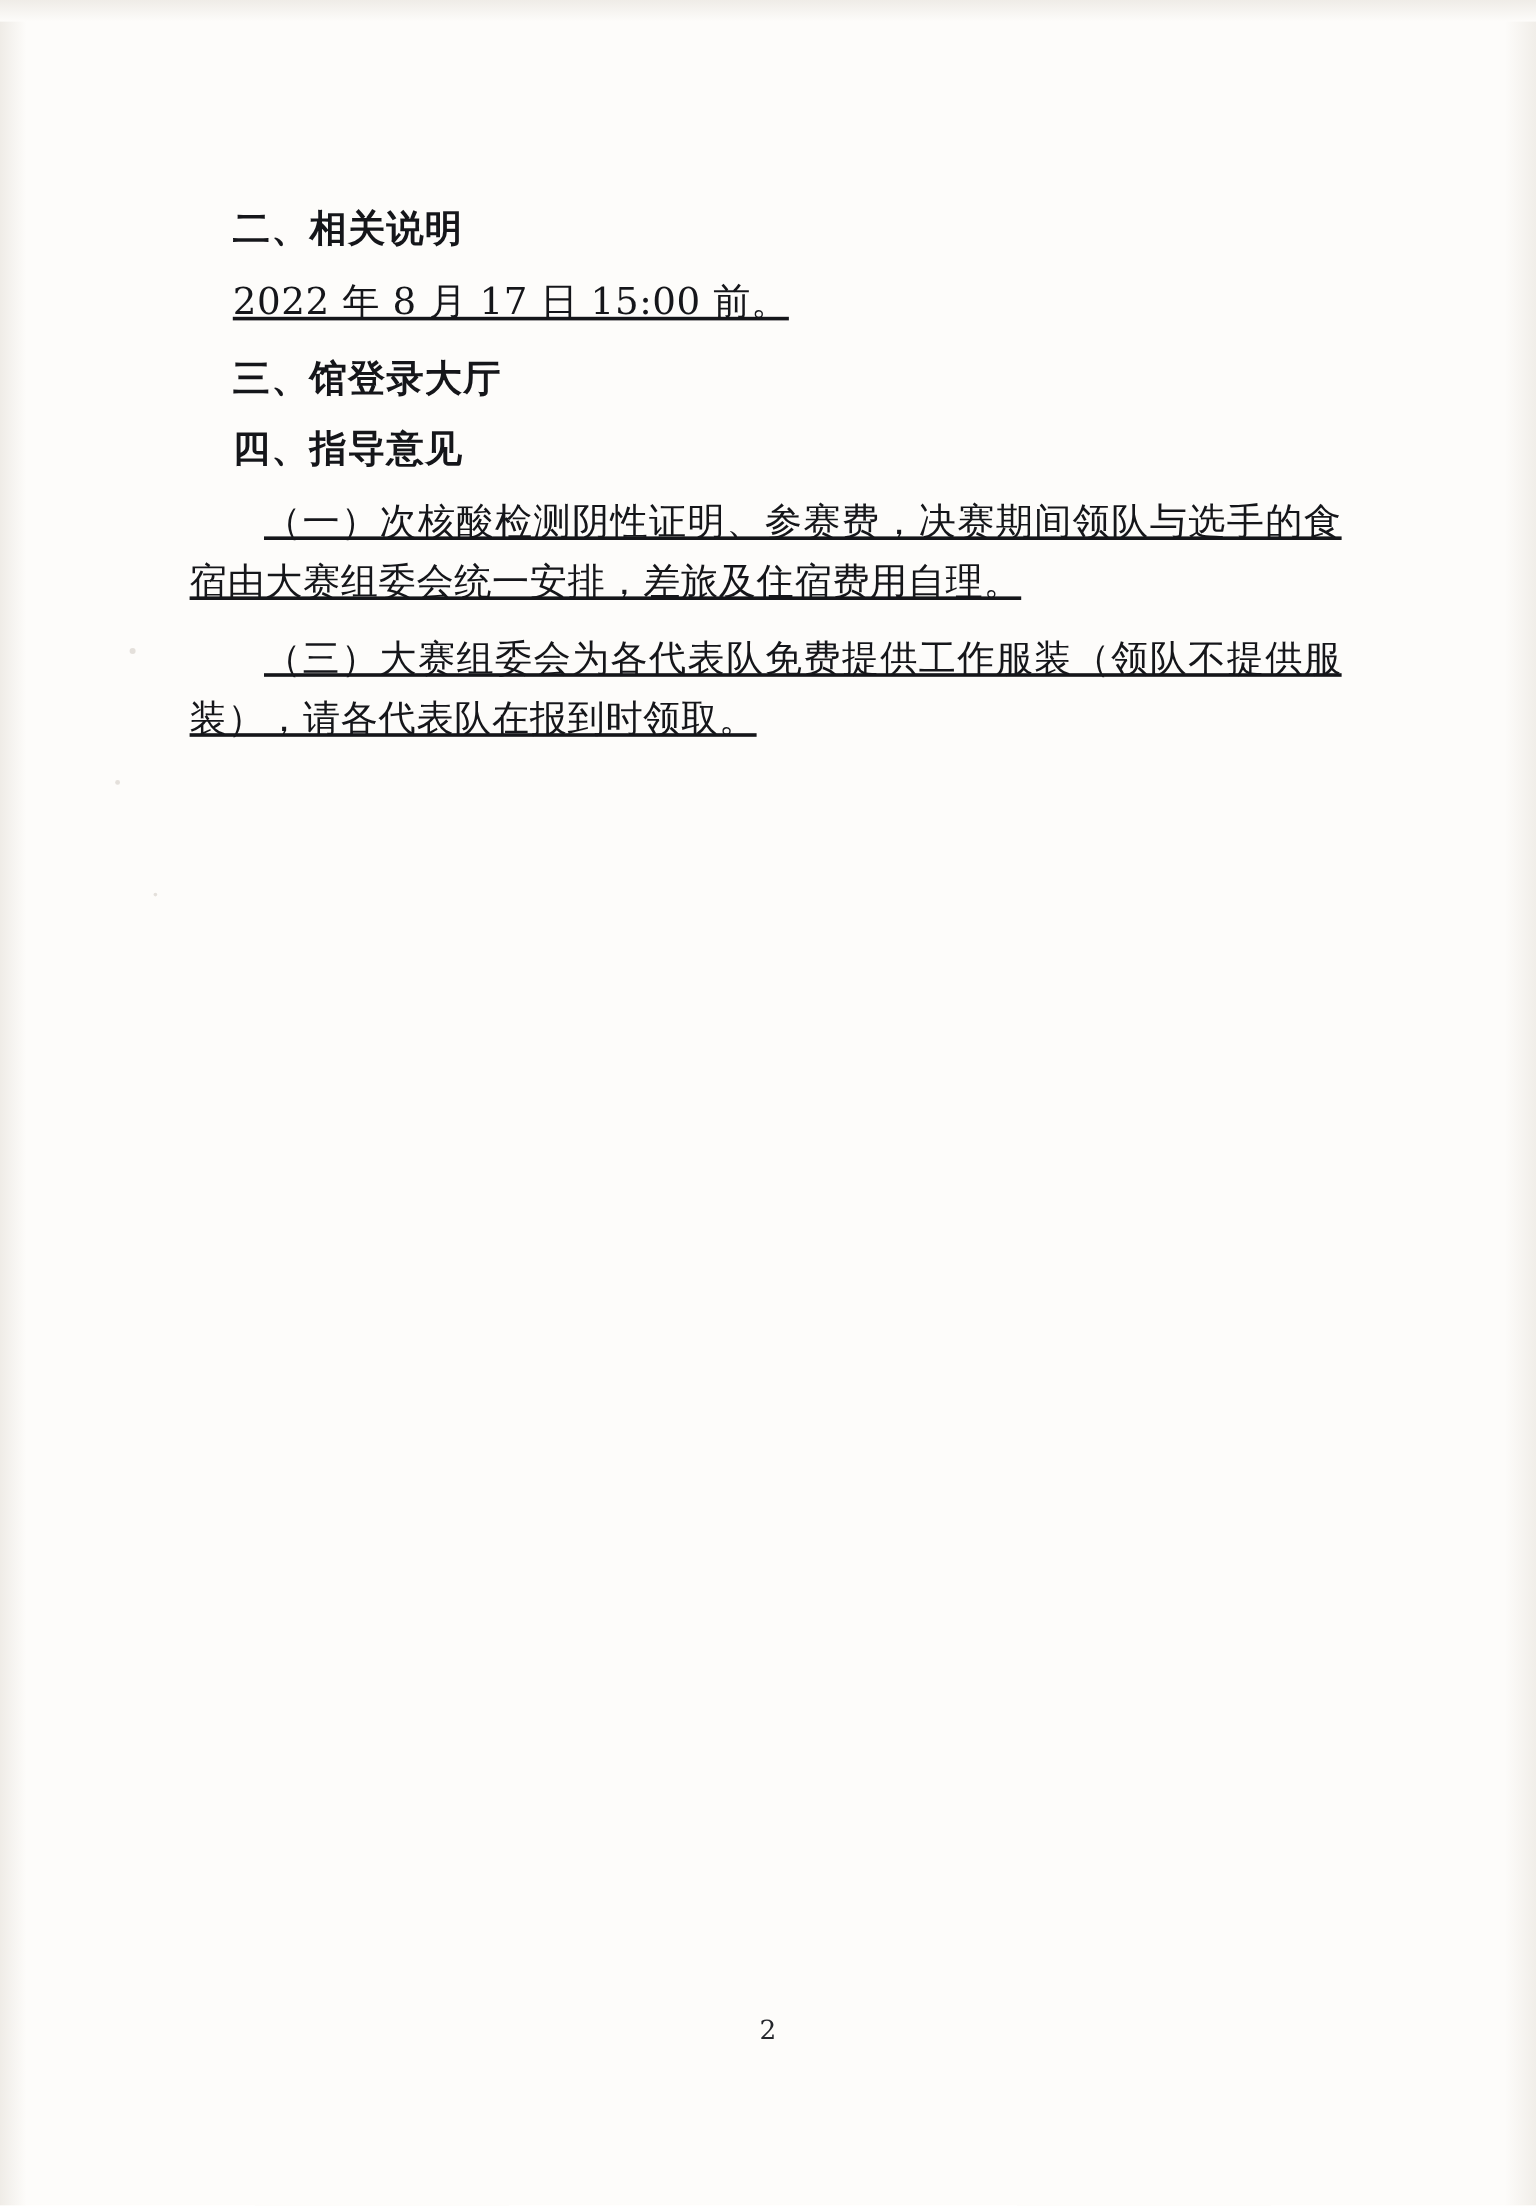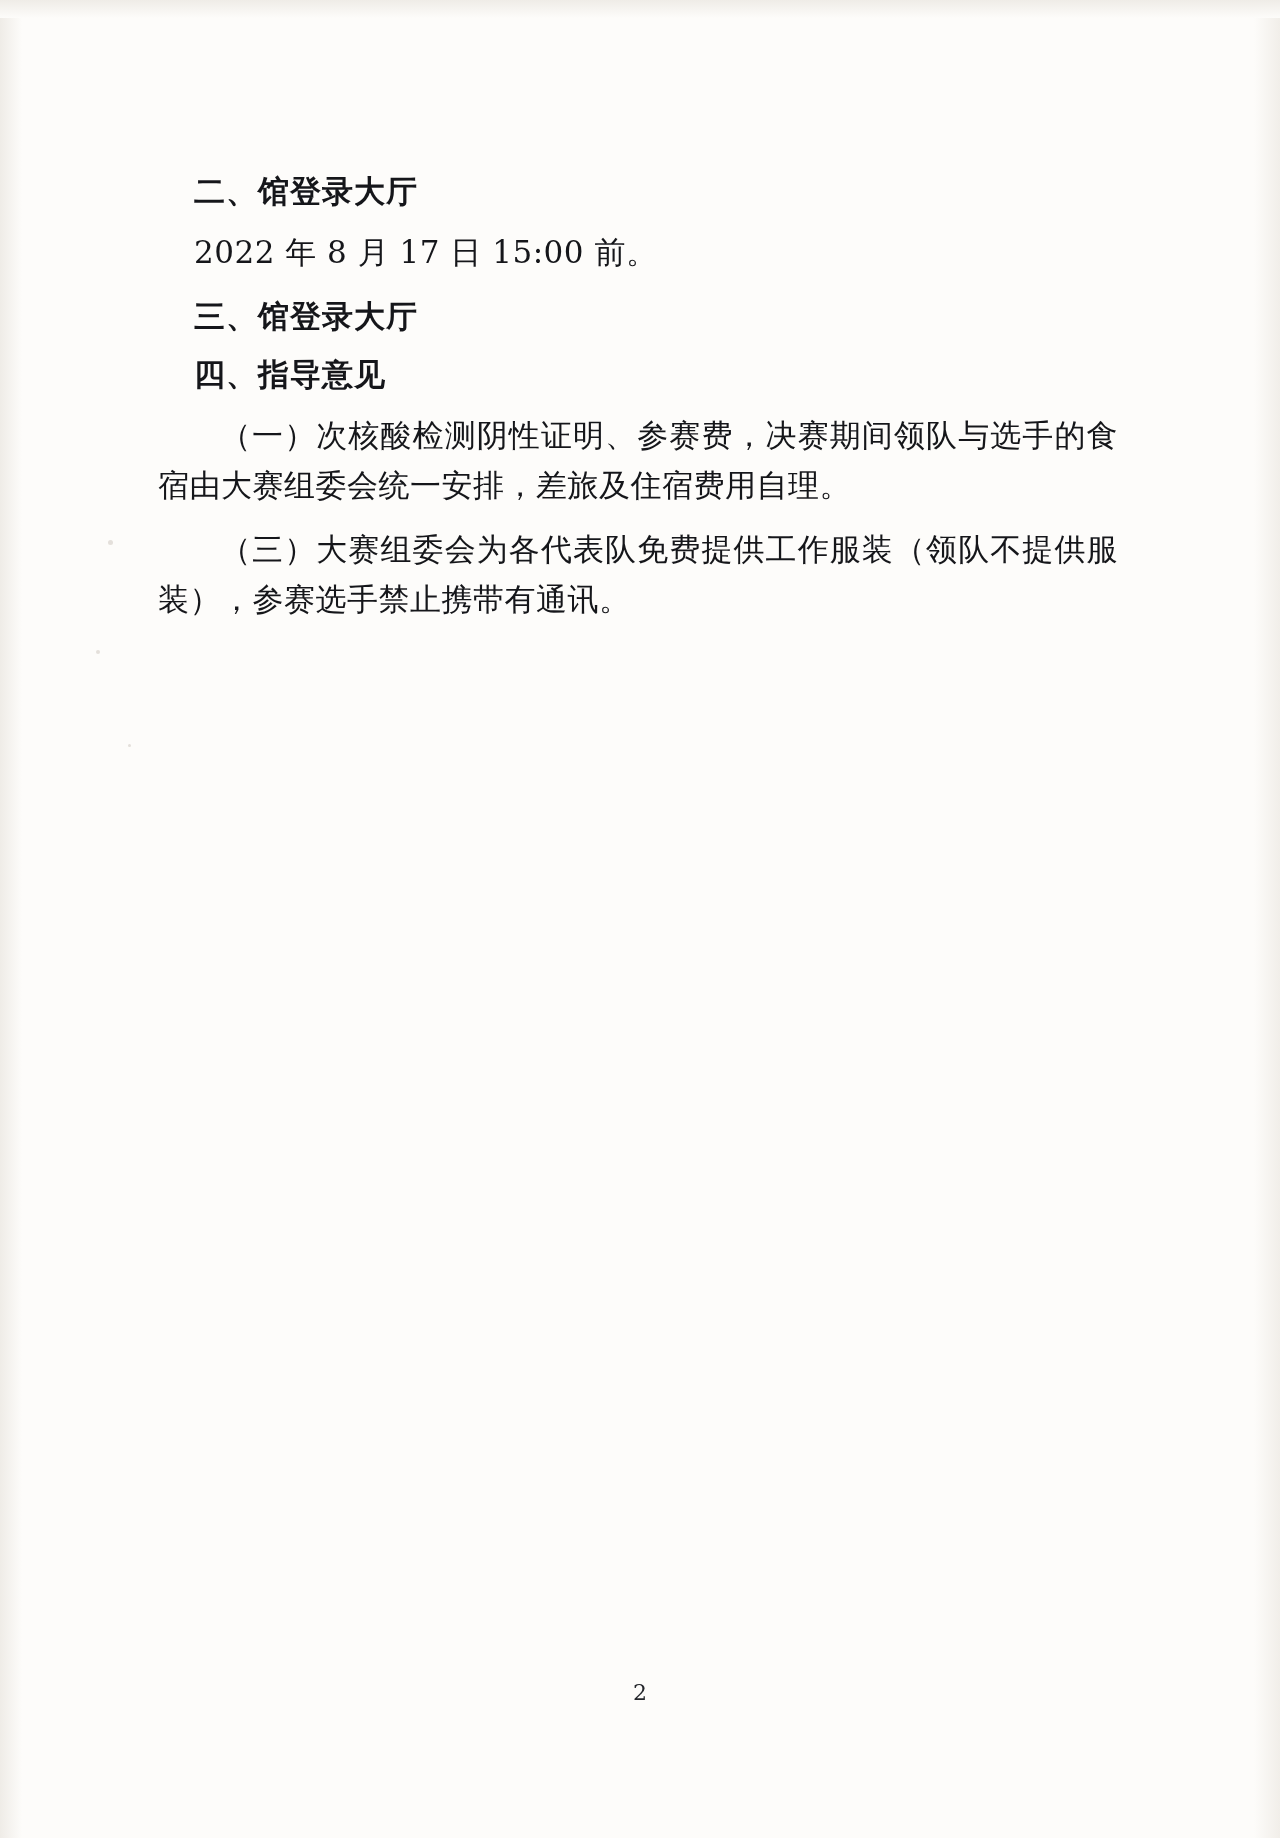--- a/index.html
+++ b/index.html
@@ -56,20 +56,21 @@
     color: #15161a;
     line-height: 1.5;
   }
   .para {
     font-size: 31px;
     line-height: 1.62;
     margin: 0 0 10px 0;
     text-align: justify;
     color: #15161a;
     letter-spacing: 0.5px;
+    text-decoration: underline;
   }
   .para.plain {
     text-indent: 0;
     margin-left: 36px;
     margin-bottom: 16px;
   }
   .para.indent {
     text-indent: 62px;
     margin-bottom: 14px;
   }
@@ -102,30 +103,30 @@
   <div class="paper-edge-right"></div>
   <div class="paper-edge-top"></div>
 
   <div class="speck" style="left:108px;top:540px;width:5px;height:5px;"></div>
   <div class="speck" style="left:96px;top:650px;width:4px;height:4px;"></div>
   <div class="speck" style="left:128px;top:744px;width:3px;height:3px;"></div>
 
   <div class="content">
 
     <div class="blk">
-      <h2 class="heading">二、馆登录大厅</h2>
+      <h2 class="heading">二、相关说明</h2>
       <p class="para plain">2022 年 8 月 17 日 15:00 前。</p>
     </div>
 
     <div class="blk">
       <h2 class="heading">三、馆登录大厅</h2>
     </div>
 
     <div class="blk">
       <h2 class="heading">四、指导意见</h2>
       <p class="para indent">（一）次核酸检测阴性证明、参赛费，决赛期间领队与选手的食宿由大赛组委会统一安排，差旅及住宿费用自理。</p>
-      <p class="para indent">（三）大赛组委会为各代表队免费提供工作服装（领队不提供服装），参赛选手禁止携带有通讯。</p>
+      <p class="para indent">（三）大赛组委会为各代表队免费提供工作服装（领队不提供服装），请各代表队在报到时领取。</p>
     </div>
 
   </div>
 
   <div class="pagenum">2</div>
 </div>
 
 </body></html>

